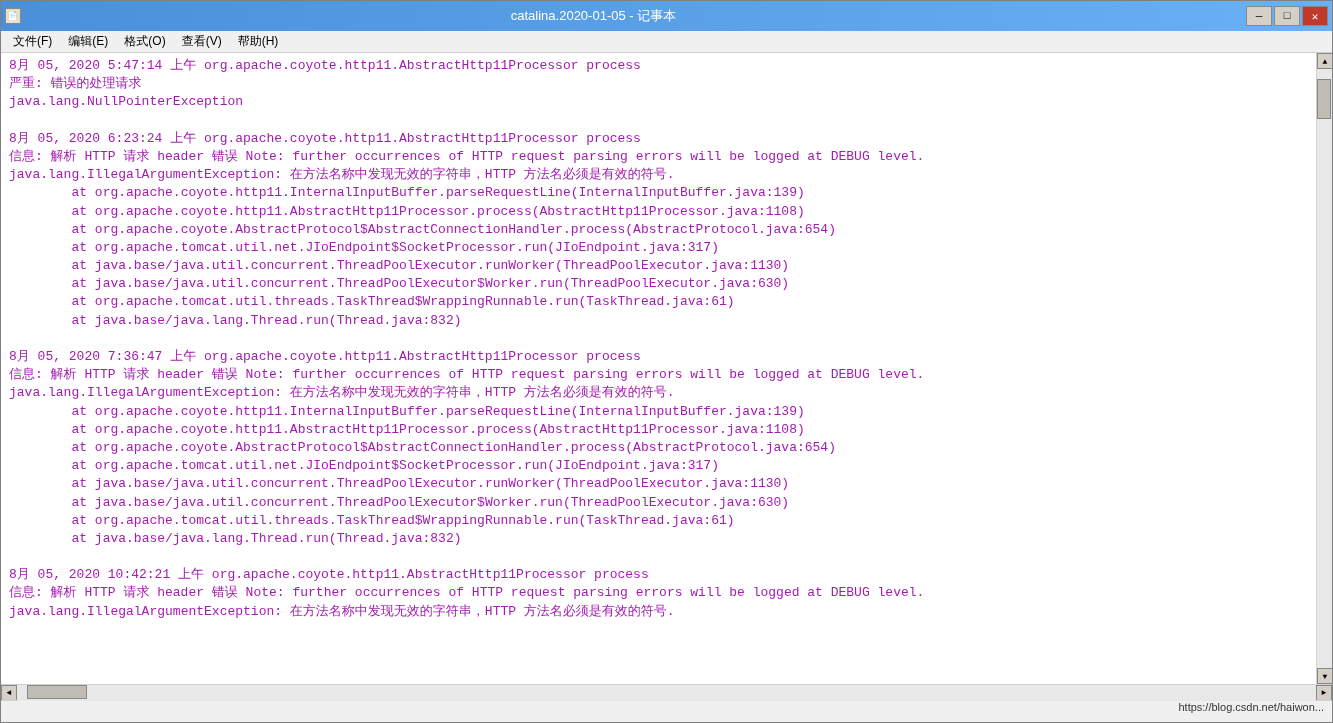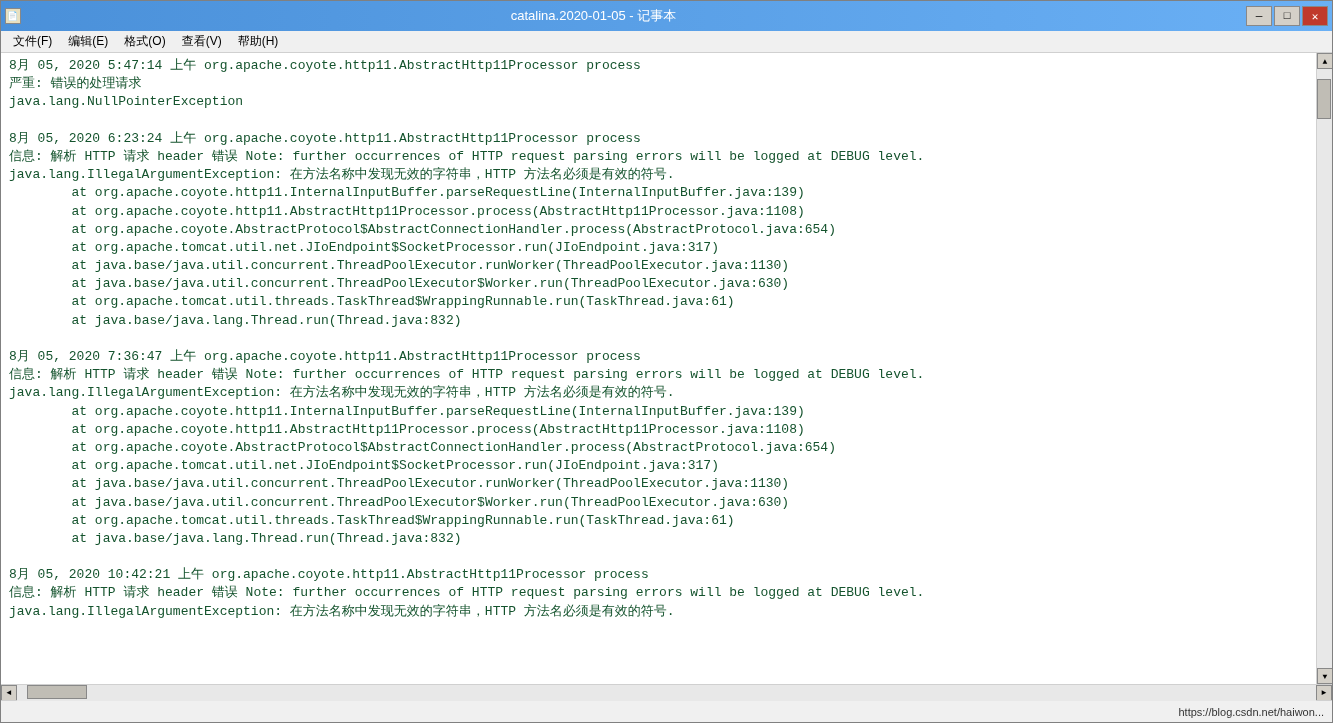--- a/index.html
+++ b/index.html
@@ -114,21 +114,21 @@
 
     .text-content {
       flex: 1;
       background: #ffffff;
       overflow-y: scroll;
       overflow-x: scroll;
       padding: 4px 8px;
       font-family: "Courier New", Courier, monospace;
       font-size: 13px;
       line-height: 1.4;
-      color: #14532d;
+      color: #a21caf;
       white-space: pre;
     }
 
     .scrollbar-v {
       width: 16px;
       background: #f0f0f0;
       border-left: 1px solid #d0d0d0;
       display: flex;
       flex-direction: column;
     }
@@ -160,21 +160,21 @@
       position: absolute;
       top: 10px;
       left: 0;
     }
 
     .status-bar {
       height: 22px;
       background: #f0f0f0;
       border-top: 1px solid #d0d0d0;
       display: flex;
-      align-items: center;
+      align-items: flex-start;
       justify-content: flex-end;
       padding: 0 8px;
       flex-shrink: 0;
     }
 
     .status-text {
       font-size: 11px;
       color: #333;
       font-family: "Microsoft YaHei", sans-serif;
     }

